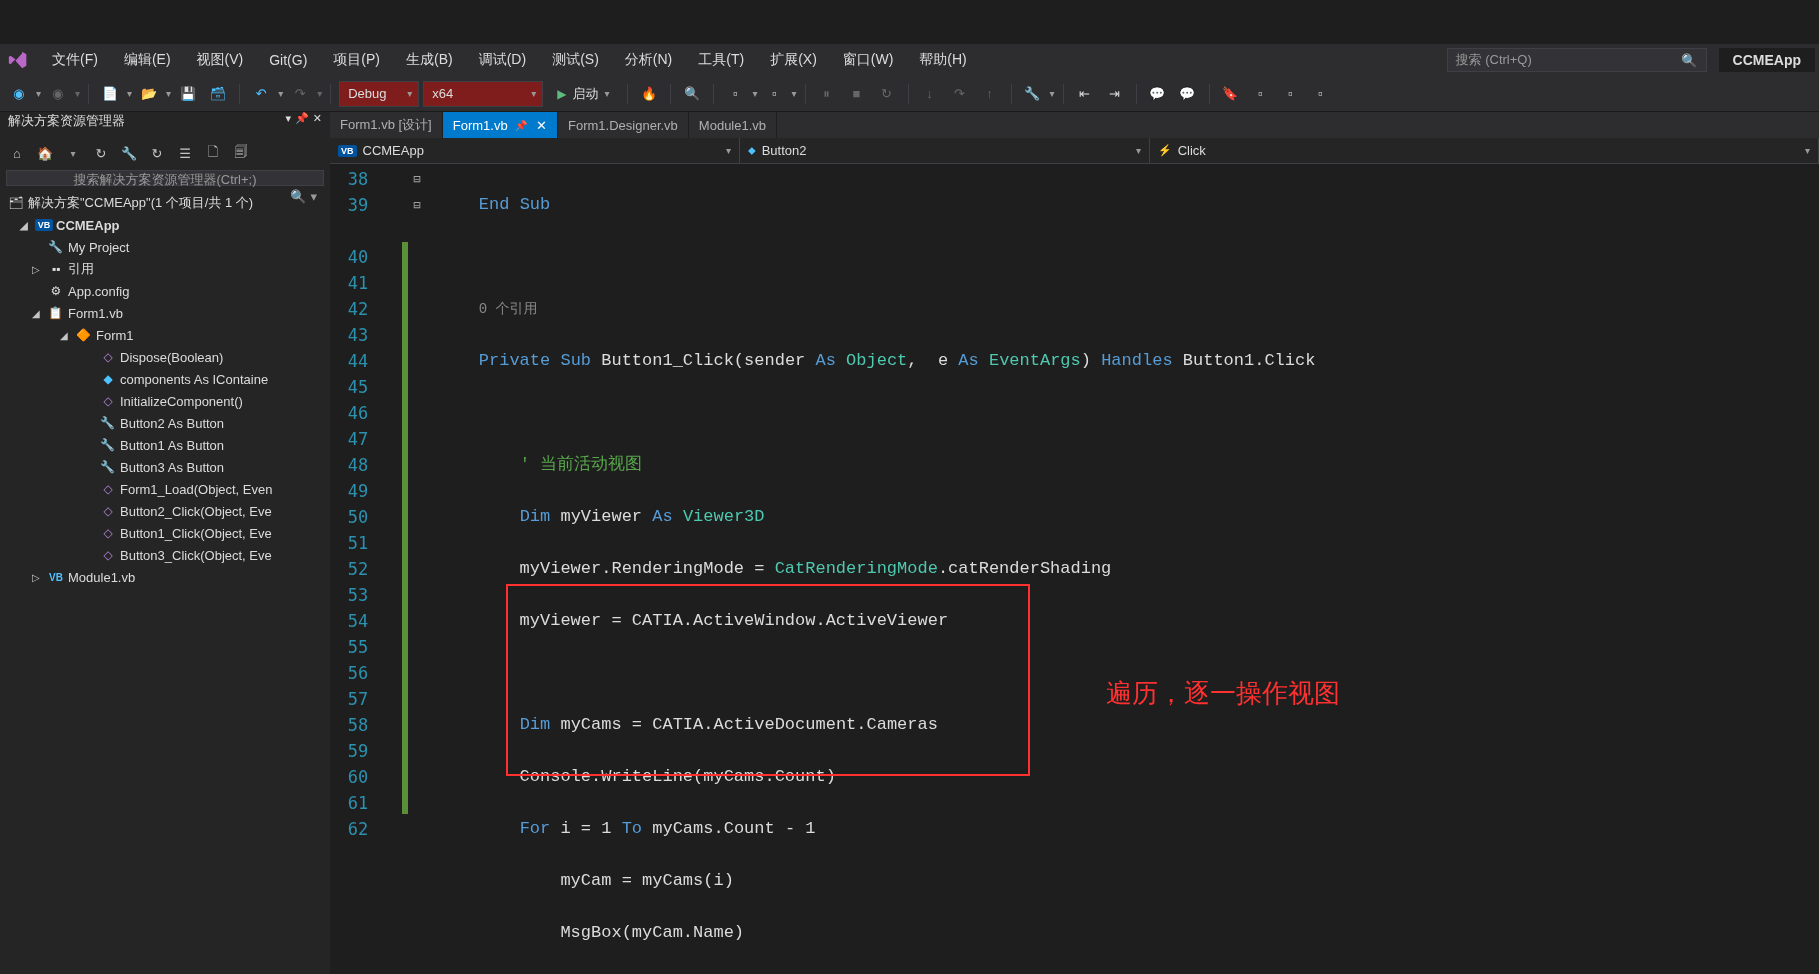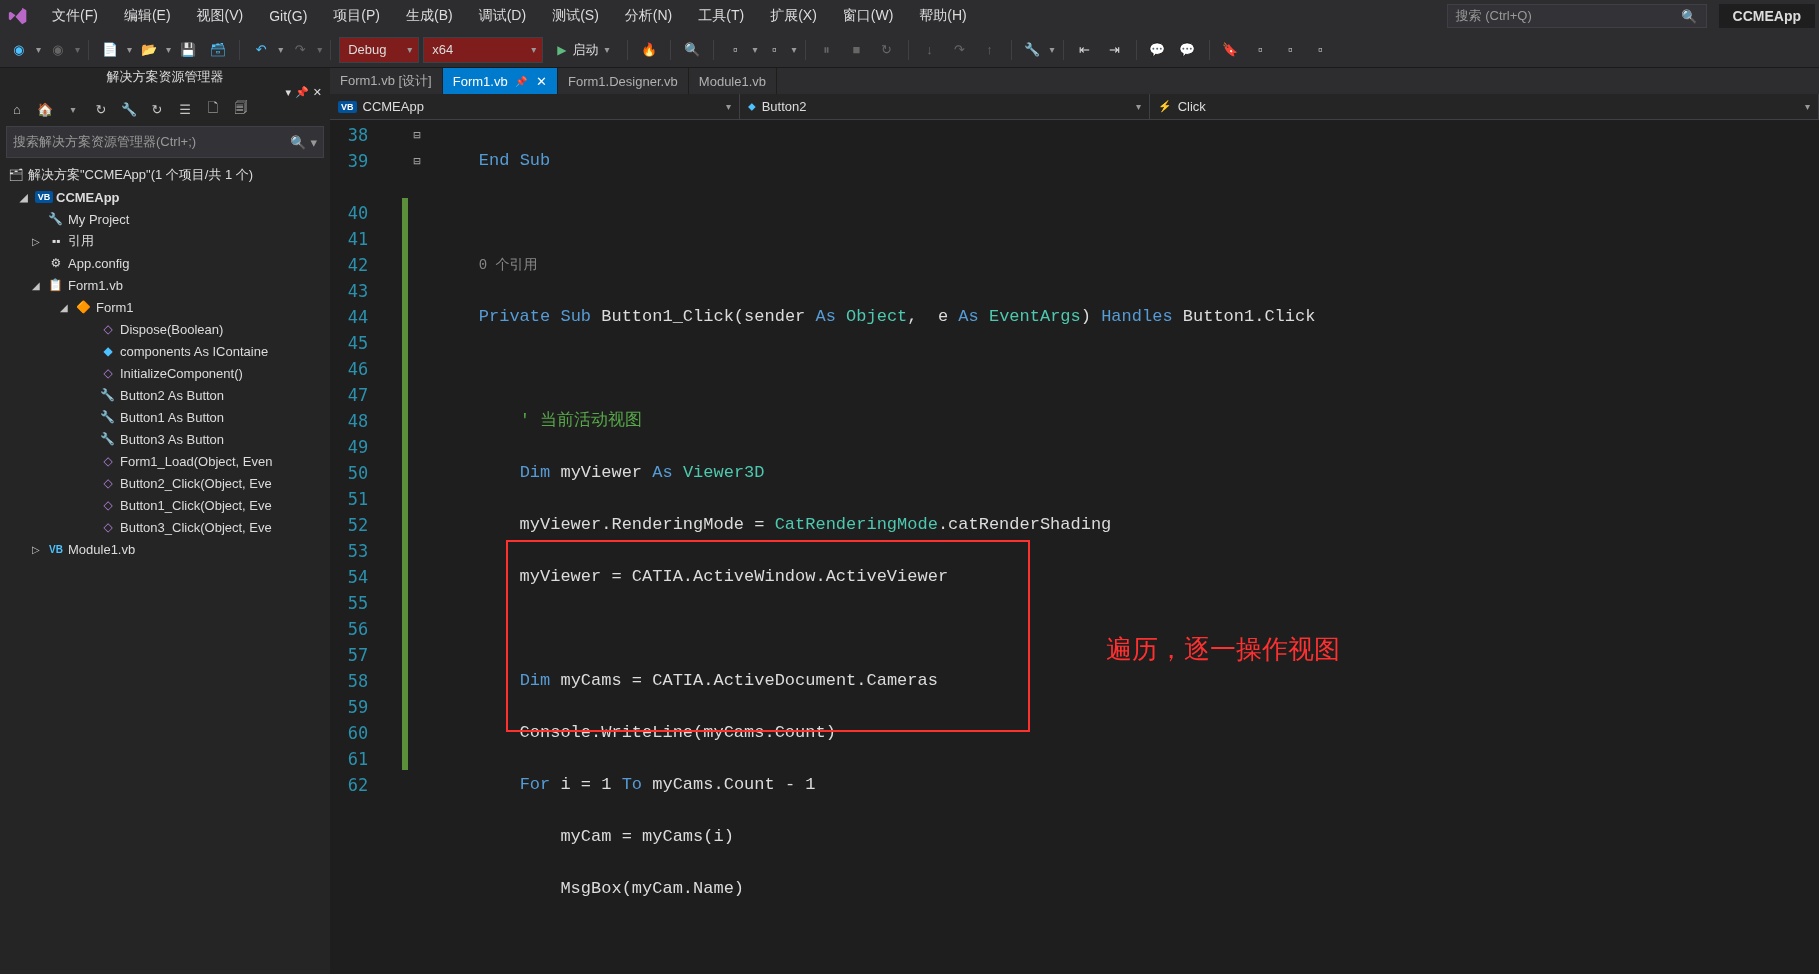--- a/index.html
+++ b/index.html
@@ -12,20 +12,21 @@
   width: 1819px;
   height: 974px;
 }
 .menubar {
   display: flex;
   align-items: center;
   height: 32px;
   background: #2d2d30;
   padding: 0 4px;
   gap: 2px;
+  margin-top: 44px;
 }
 .vs-logo {
   width: 28px;
   height: 28px;
   display: flex;
   align-items: center;
   justify-content: center;
   margin-right: 6px;
 }
 .menubar-item {
@@ -109,26 +110,24 @@
   height: calc(100% - 68px);
 }
 .solution-explorer {
   width: 330px;
   background: #252526;
   display: flex;
   flex-direction: column;
 }
 .panel-header {
   display: flex;
-  align-items: center;
   height: 26px;
   padding: 0 8px;
   color: #dcdcdc;
   font-size: 13px;
-  flex-direction: column;
 }
 .panel-header-icons {
   margin-left: auto;
   display: flex;
   gap: 4px;
 }
 .panel-header-icons span { cursor: pointer; font-size: 11px; }
 .panel-toolbar {
   display: flex;
   align-items: center;
@@ -142,25 +141,26 @@
   display: flex;
   align-items: center;
   justify-content: center;
   cursor: pointer;
   color: #c5c5c5;
 }
 .panel-search {
   margin: 2px 6px;
   background: #333337;
   border: 1px solid #3f3f46;
-  height: 32px;
+  height: 16px;
   display: flex;
   align-items: center;
   padding: 0 6px;
   color: #999;
+  flex-direction: column;
 }
 .panel-search span:last-child { margin-left: auto; }
 .tree {
   flex: 1;
   overflow: auto;
   padding-top: 4px;
 }
 .tree-item {
   display: flex;
   align-items: center;

